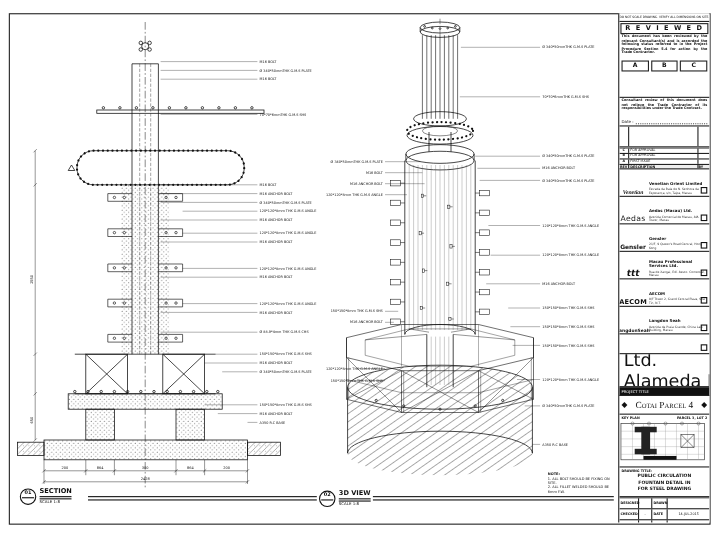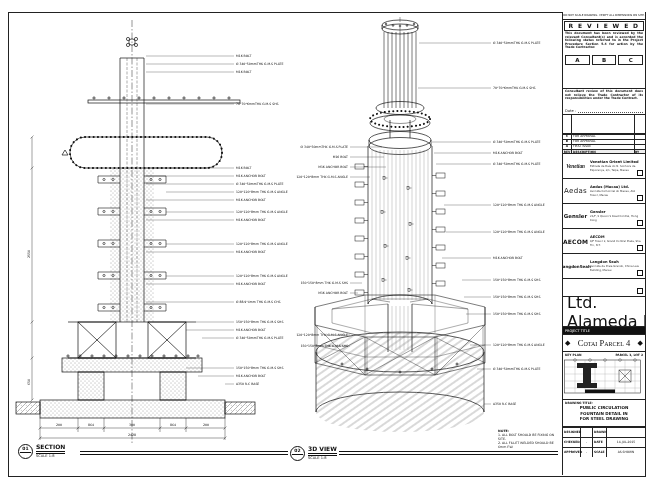--- a/index.html
+++ b/index.html
@@ -36,21 +36,21 @@
   .abc div{flex:1;border:1px solid #222;text-align:center;font-weight:bold;font-size:5.5px;line-height:8px}
   .daterow{display:flex;font-size:3.6px;padding:1px 2px;gap:2px;align-items:flex-end;border-bottom:none!important}
   .dateline{flex:1;border-bottom:1px dotted #555;height:4px}
   .revempty{position:relative;border-top:1px solid #222}
   .revempty .vl{position:absolute;top:0;bottom:0;border-left:.5px solid #222}
   .rr{display:flex;font-size:3px;border-top:.5px solid #222;height:4px;line-height:3.8px}
   .rr .c1{width:8px;border-right:.5px solid #222;text-align:center;font-weight:bold}
   .rr .c2{flex:1;padding-left:1px}
   .rr .c3{width:10px;border-left:.5px solid #222}
   .rh{background:#eee;font-weight:bold}
-  .co{height:25px;display:flex;position:relative;align-items:center}
+  .co{height:25px;display:flex;position:relative;align-items:flex-end}
   .co .lg{width:25px;display:flex;align-items:center;justify-content:center;border-right:none;text-align:center}
   .co .tx{flex:1;padding:1.5px 1px 1px 2px}
   .co .nm{font-weight:bold;font-size:3.6px;line-height:1.1}
   .co .ad{color:#333;font-size:2.7px;line-height:1.2;margin-top:1px}
   .cb{position:absolute;right:2px;bottom:2px;width:4px;height:4px;border:.7px solid #111}
   .lg-venetian{font-family:"Liberation Serif",serif;font-style:italic;font-weight:bold;font-size:5.2px}
   .lg-aedas{font-size:7px;letter-spacing:.3px;color:#222}
   .lg-gensler{font-weight:bold;font-size:5.4px}
   .lg-ttt{font-style:italic;font-weight:900;font-size:8px}
   .lg-aecom{font-weight:900;font-size:6px;letter-spacing:.2px}
@@ -543,20 +543,28 @@
           <div class="nm">Aedas (Macau) Ltd.</div>
       <div class="ad">Avenida Comercial de Macau, AIA Tower, Macau</div>
         </div>
     <div class="cb"></div>
   </div>
   <div class="co">
     <div class="lg lg-gensler">Gensler</div>
     <div class="tx">
           <div class="nm">Gensler</div>
       <div class="ad">21/F, 9 Queen's Road Central, Hong Kong</div>
+        </div>
+    <div class="cb"></div>
+  </div>
+  <div class="co">
+    <div class="lg lg-ttt">ttt</div>
+    <div class="tx">
+          <div class="nm">Macau Professional Services Ltd.</div>
+      <div class="ad">Rua de Xangai, Edf. Assoc. Comercial, Macau</div>
         </div>
     <div class="cb"></div>
   </div>
   <div class="co">
     <div class="lg lg-aecom">AECOM</div>
     <div class="tx">
           <div class="nm">AECOM</div>
       <div class="ad">8/F Tower 2, Grand Central Plaza, Sha Tin, N.T.</div>
         </div>
     <div class="cb"></div>

